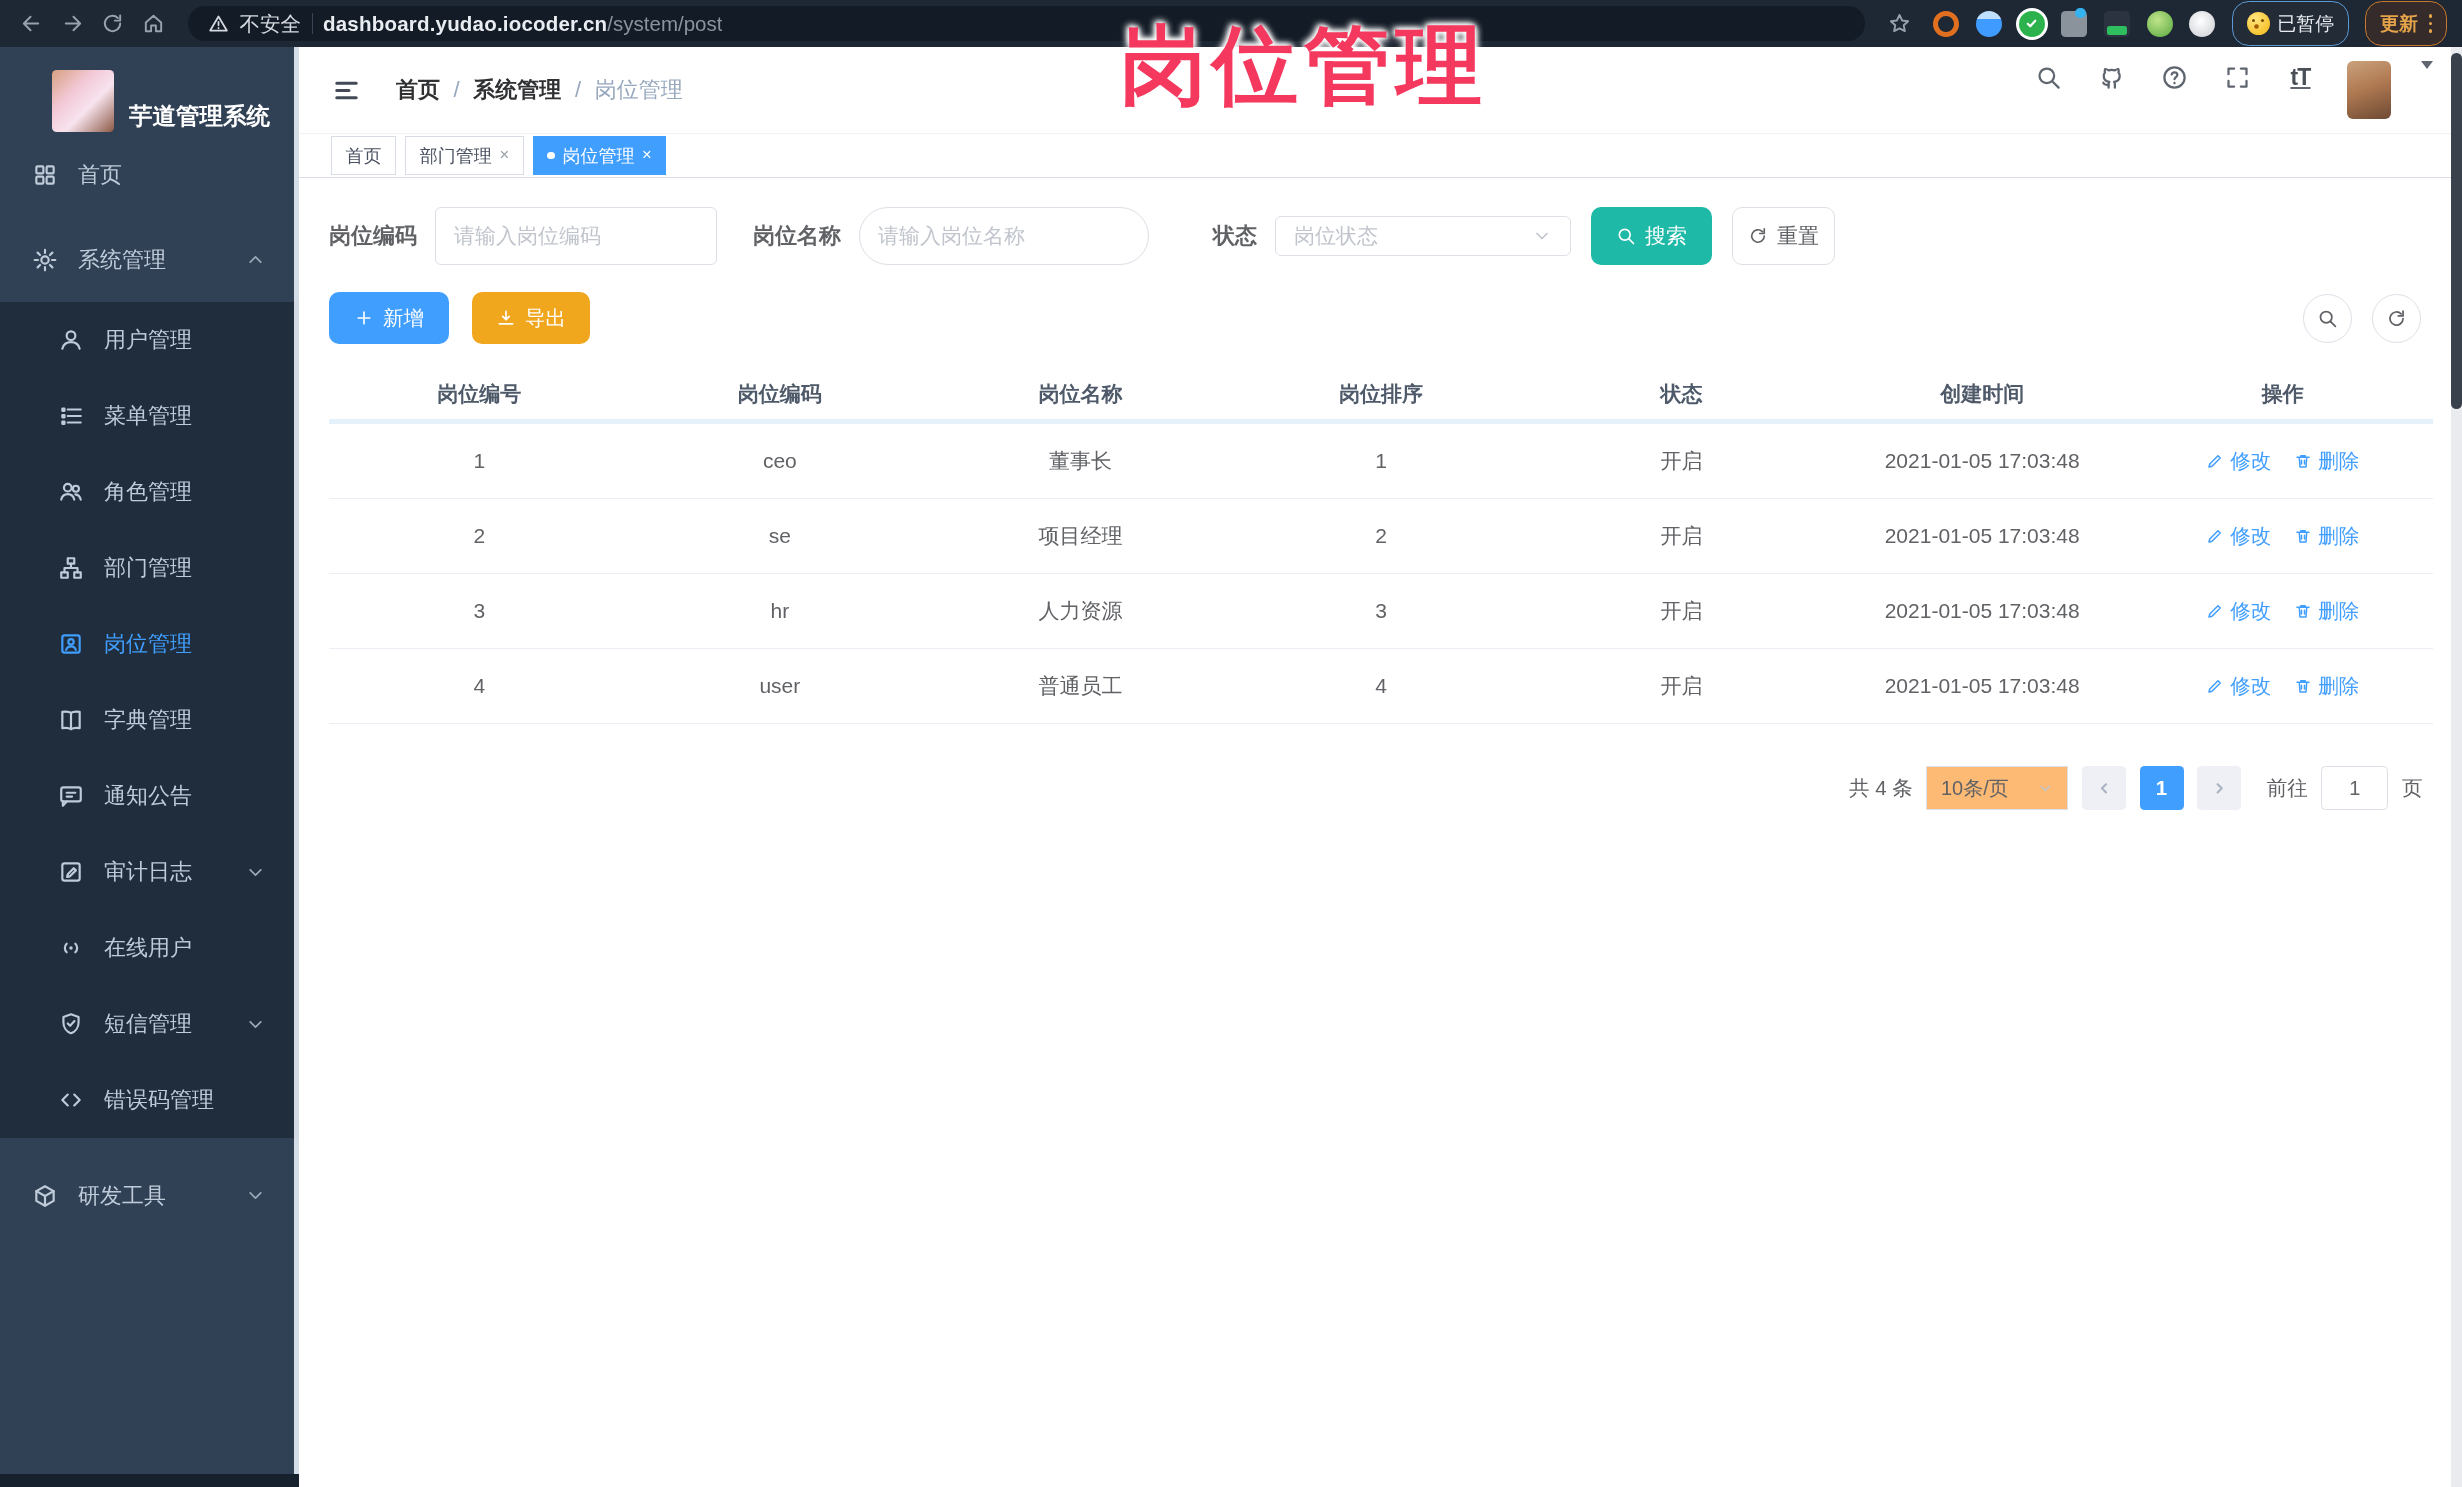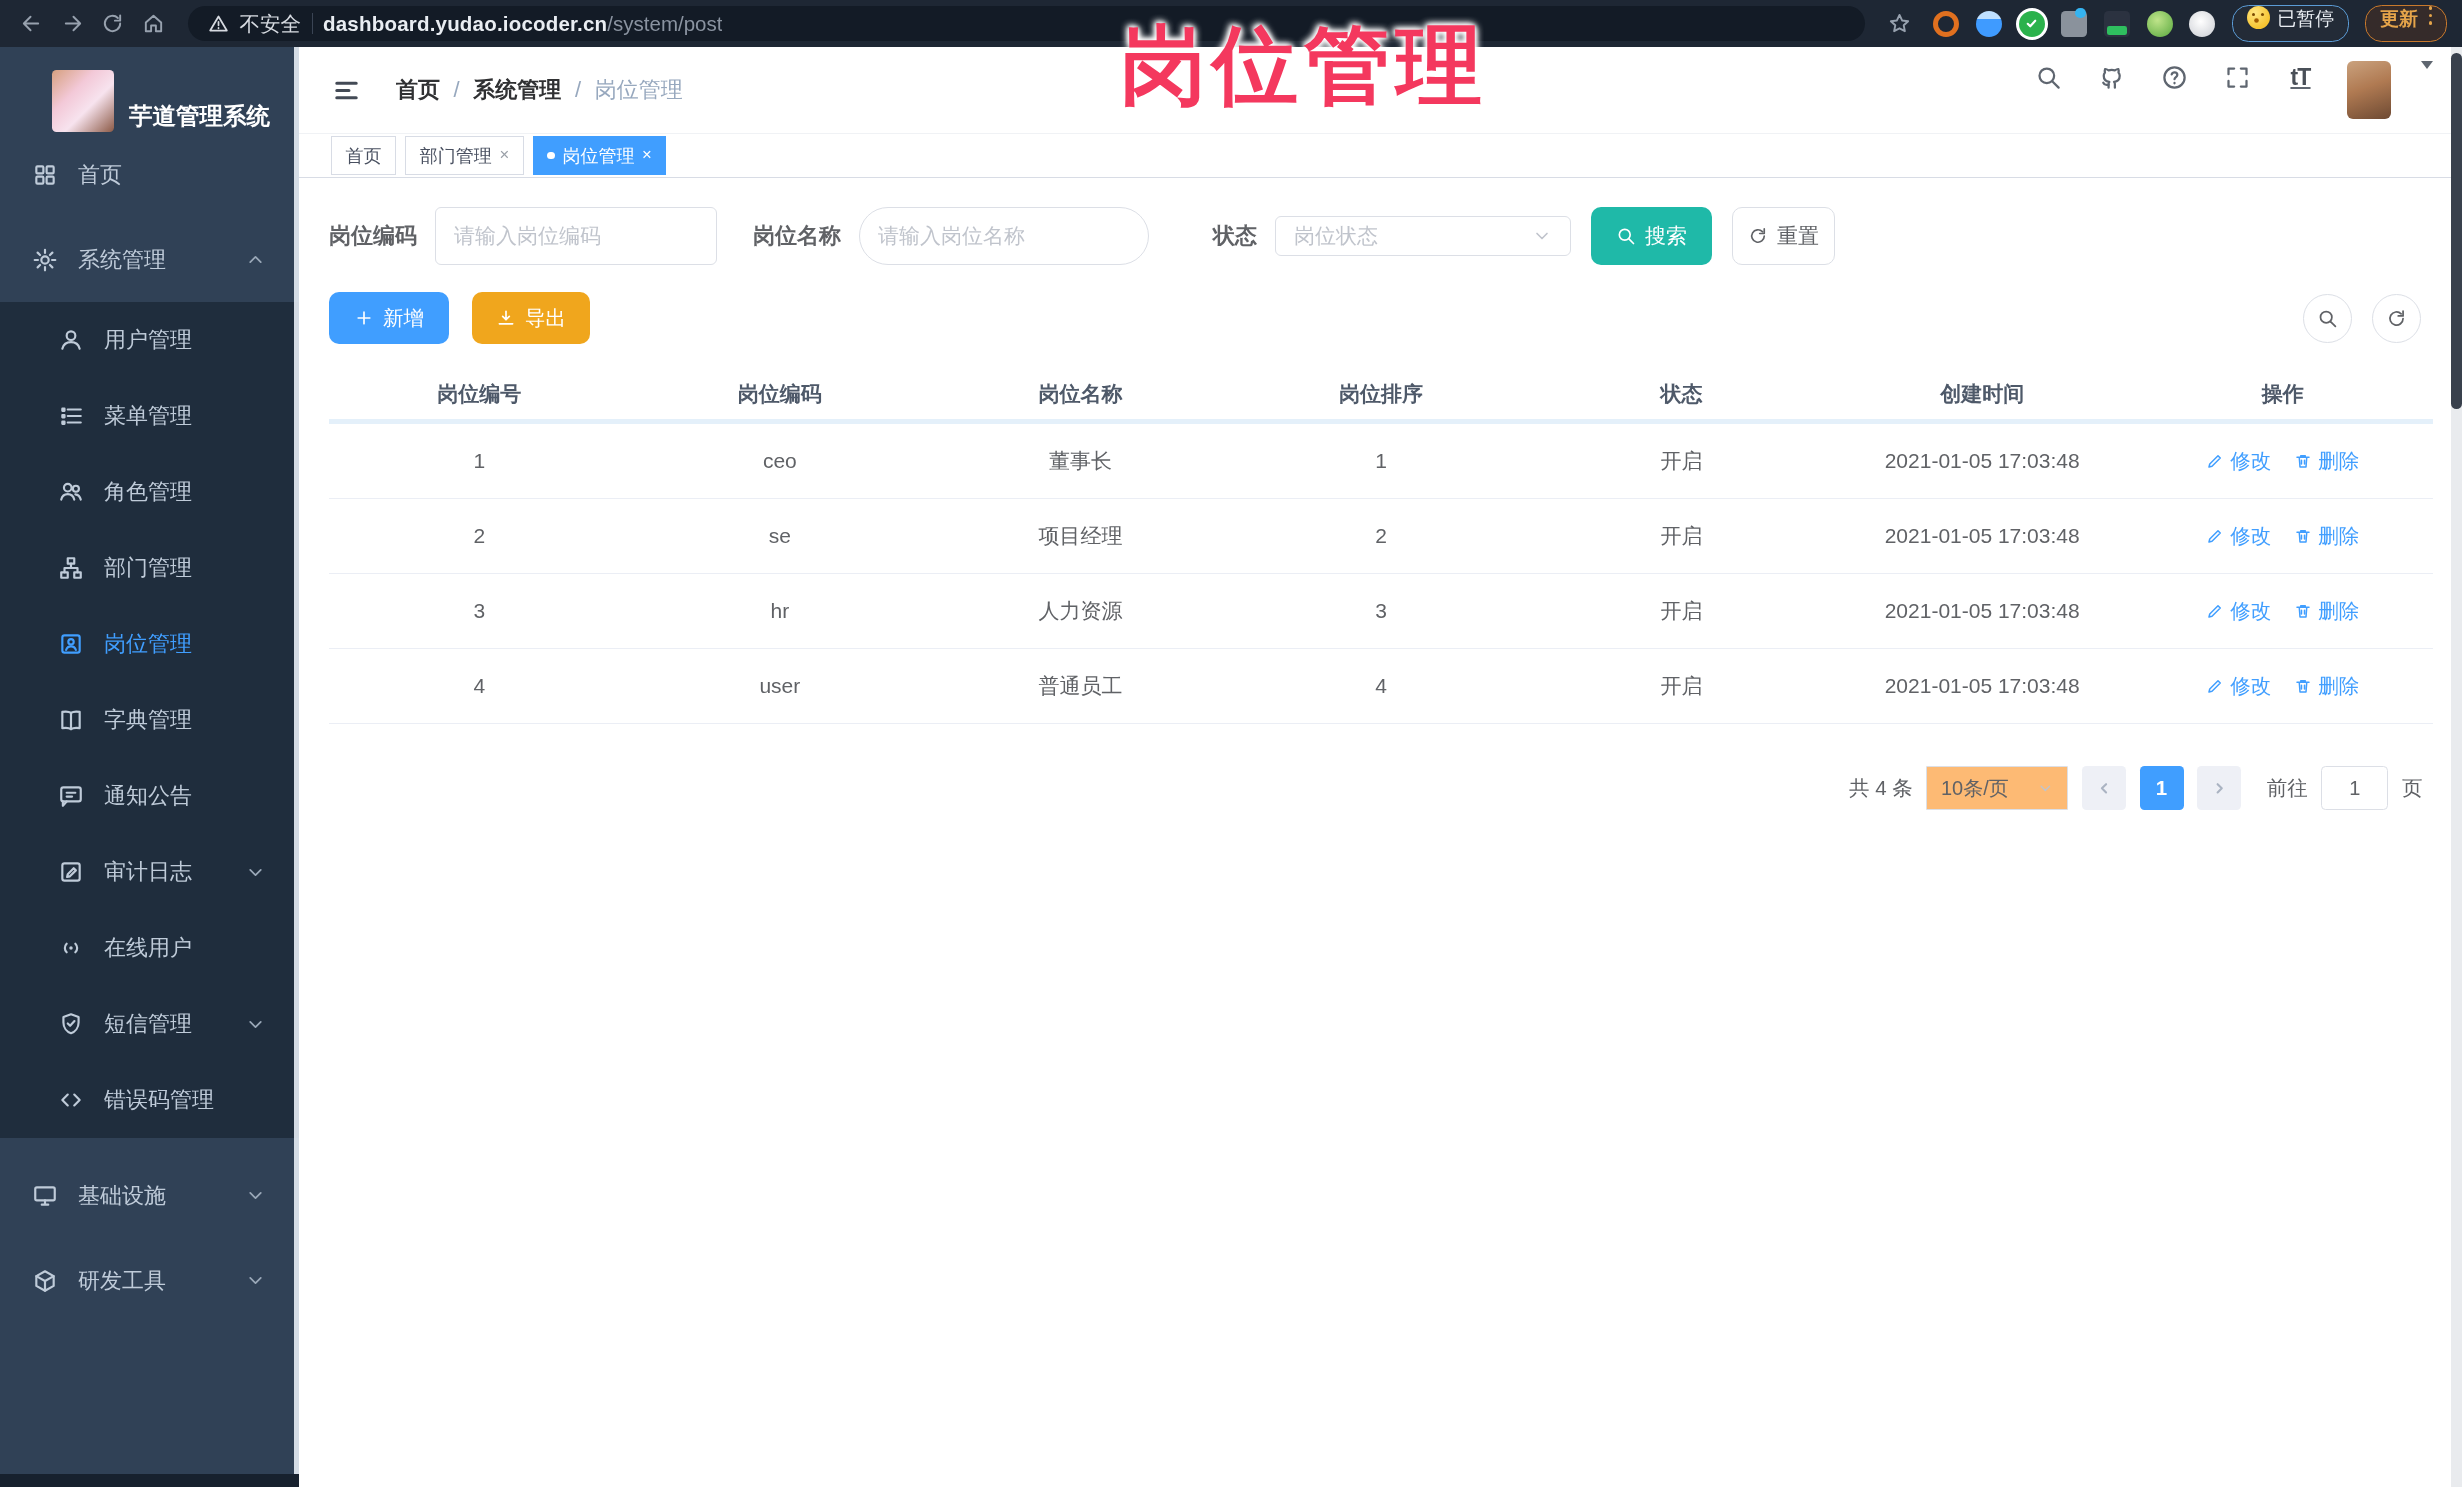--- a/index.html
+++ b/index.html
@@ -13,21 +13,21 @@
     display:flex; align-items:center; padding:0 15px; gap:7.6px; z-index:30; }
   .bnav { width:33px; height:33px; display:flex; align-items:center; justify-content:center; color:#97a1ae; border-radius:50%; flex:0 0 auto; }
   .bnav svg { width:23px; height:23px; }
   #url-pill { flex:1 1 auto; height:35px; background:#131b26; border-radius:17.4px; display:flex; align-items:center;
     padding:0 20px; gap:10.6px; margin:0 10.6px; color:#d6dae0; font-size:20.5px; min-width:0; }
   #url-pill .divider { width:0.8px; height:21px; background:#3a4454; }
   .url-host { color:#e9edf2; font-weight:bold; letter-spacing:0.2px; }
   .url-path { color:#8a93a0; }
   .ext-cluster { display:flex; align-items:center; gap:16.7px; flex:0 0 auto; }
   .ext { width:26px; height:26px; border-radius:50%; flex:0 0 auto; }
-  .badge-pill { height:37px; border-radius:16.7px; display:flex; align-items:flex-start; gap:7.6px; padding:0 13.6px; font-size:19px; flex:0 0 auto; }
+  .badge-pill { height:45px; border-radius:16.7px; display:flex; align-items:center; gap:7.6px; padding:0 13.6px; font-size:19px; flex:0 0 auto; }
   #paused-pill { border:1.5px solid #5b9bd5; color:#e8ecf1; background:#232b37; }
   .emoji-face { width:23px; height:23px; border-radius:50%; background:radial-gradient(circle at 35% 30%,#ffe680,#f7c431 70%); position:relative; }
   .emoji-face:after { content:""; position:absolute; left:5.3px; top:6.8px; width:3px; height:3px; border-radius:50%;
     background:#7a4a00; box-shadow:9px 0 0 #7a4a00, 3px 6px 0 0.8px #a35c00; }
   #update-pill { border:1.5px solid #c8792c; color:#e5a44a; background:#352b2a; font-weight:bold; gap:10.6px; }
   .kebab { display:flex; flex-direction:column; gap:3.8px; }
   .kebab i { width:3.8px; height:3.8px; border-radius:50%; background:#e5a44a; }
 
   
   #sidebar { position:absolute; left:0; top:47px; width:299px; height:1441px; background:#304156; z-index:5; }
@@ -318,30 +318,20 @@
             <path d="M9 7l-5 5 5 5M15 7l5 5-5 5"></path>
           </svg>
         <span>错误码管理</span>
       </div>
     </div>
 
     <div class="group-gap"></div>
 
     <div class="menu-item top">
       <svg class="ic mi" viewBox="0 0 24 24">
-          <rect x="3" y="4" width="18" height="12" rx="1.5"></rect>
-          <path d="M9 20h6M12 16v4"></path>
-        </svg>
-      <span>基础设施</span>
-      <svg class="ic chev" viewBox="0 0 24 24">
-          <path d="M6 9l6 6 6-6"></path>
-        </svg>
-    </div>
-    <div class="menu-item top">
-      <svg class="ic mi" viewBox="0 0 24 24">
           <path d="M12 3l8 4.5v9L12 21l-8-4.5v-9z"></path>
           <path d="M4 7.5l8 4.5 8-4.5M12 12v9"></path>
         </svg>
       <span>研发工具</span>
       <svg class="ic chev" viewBox="0 0 24 24">
           <path d="M6 9l6 6 6-6"></path>
         </svg>
     </div>
 
     <div class="scroll-strip"></div>

